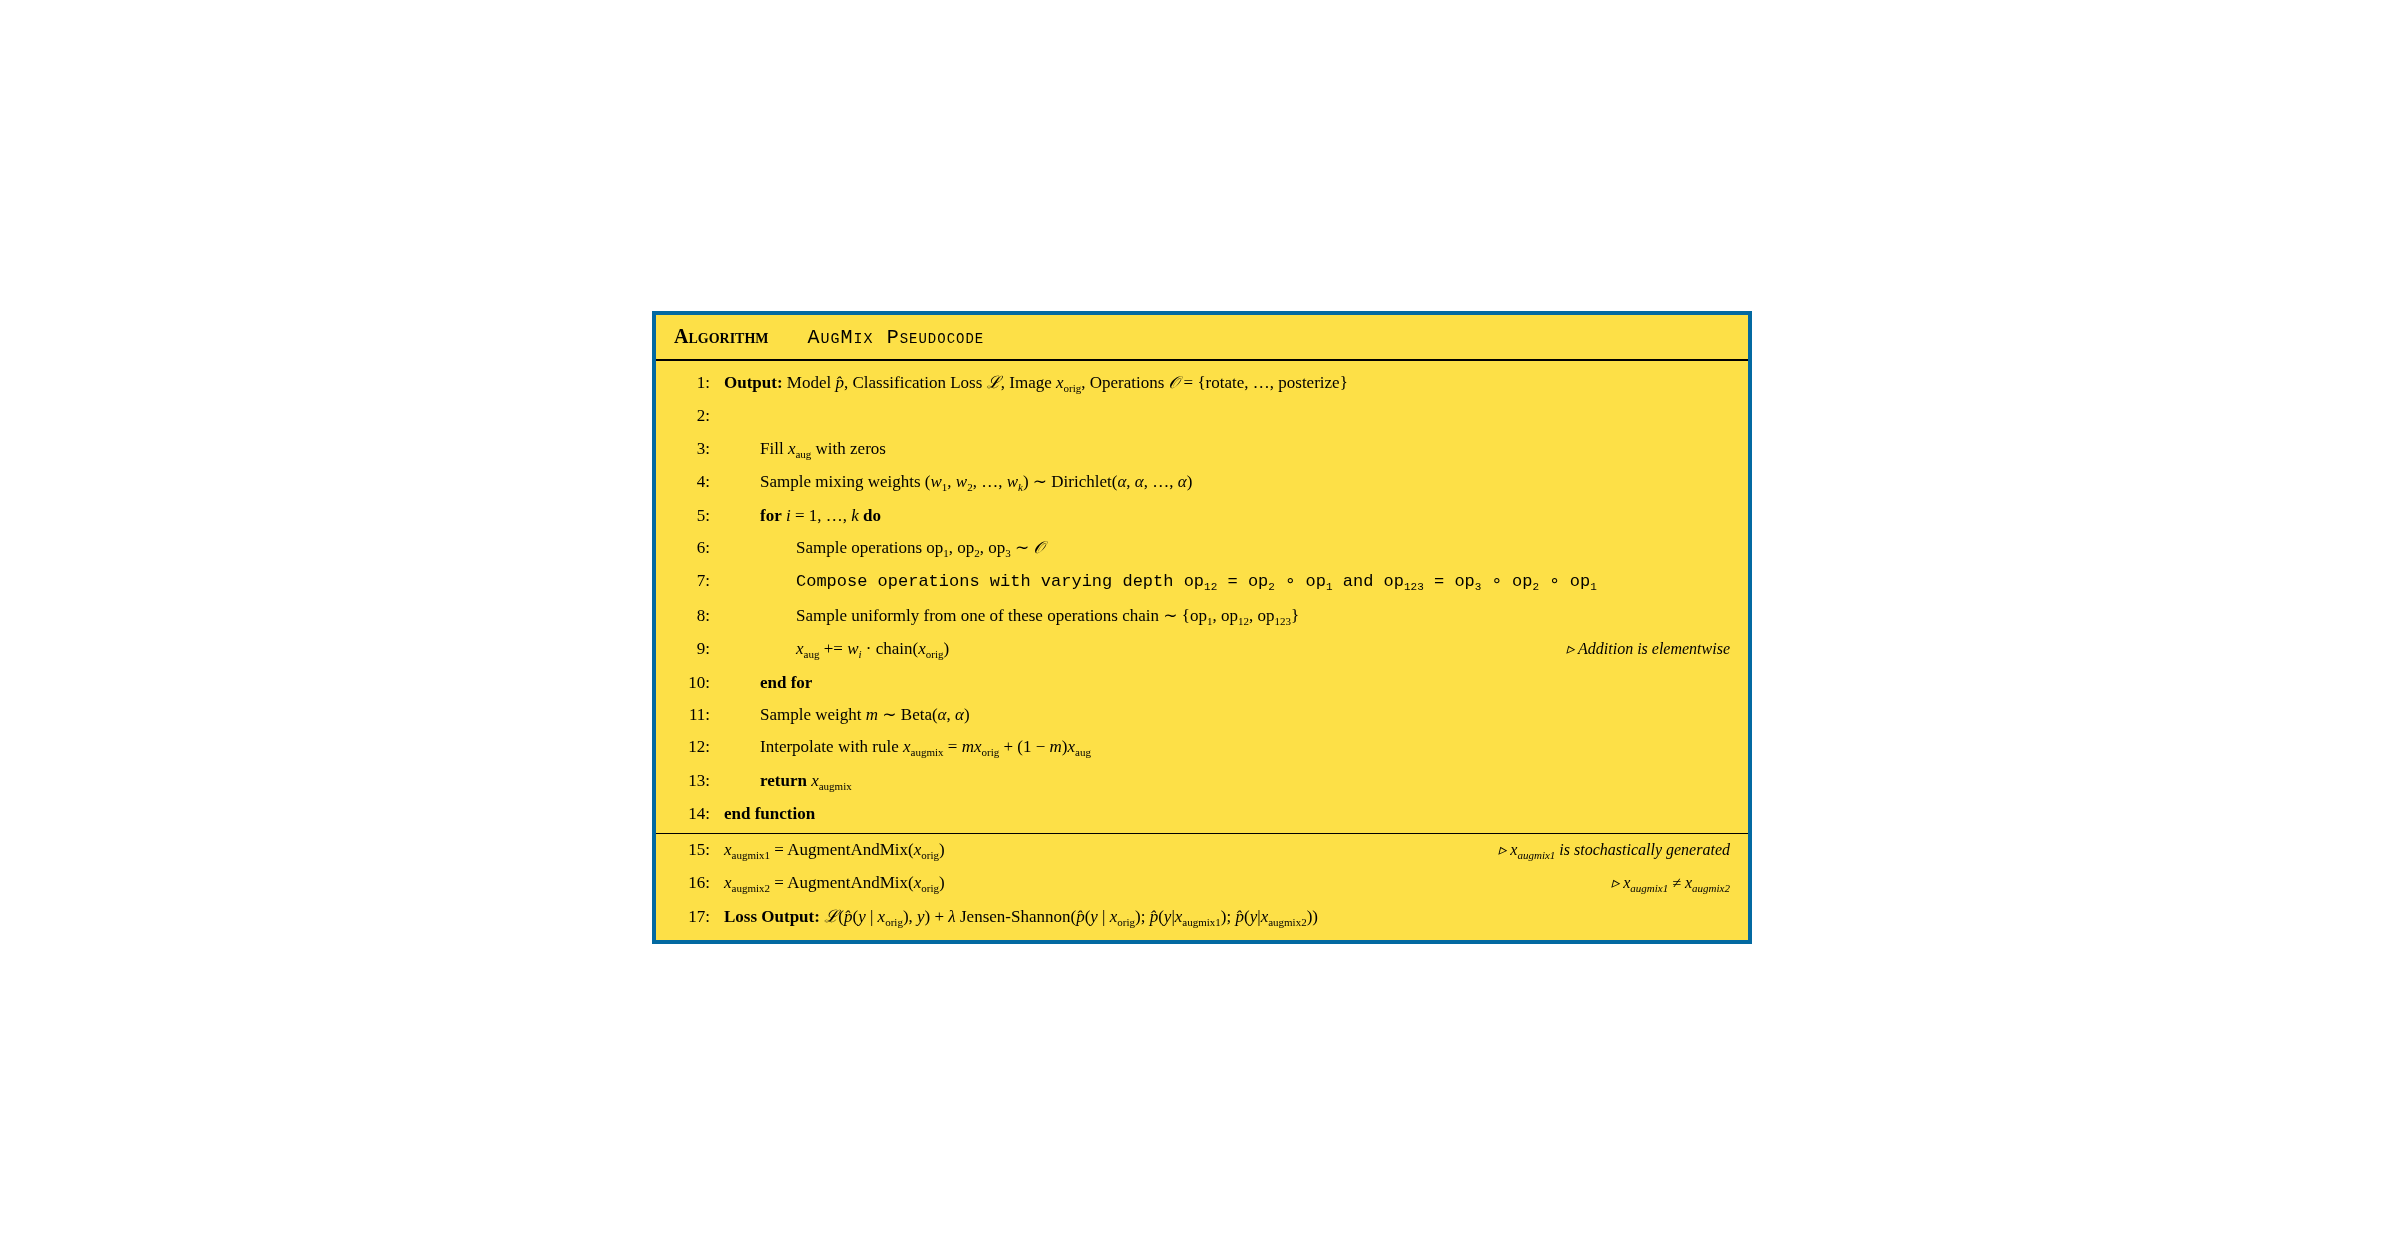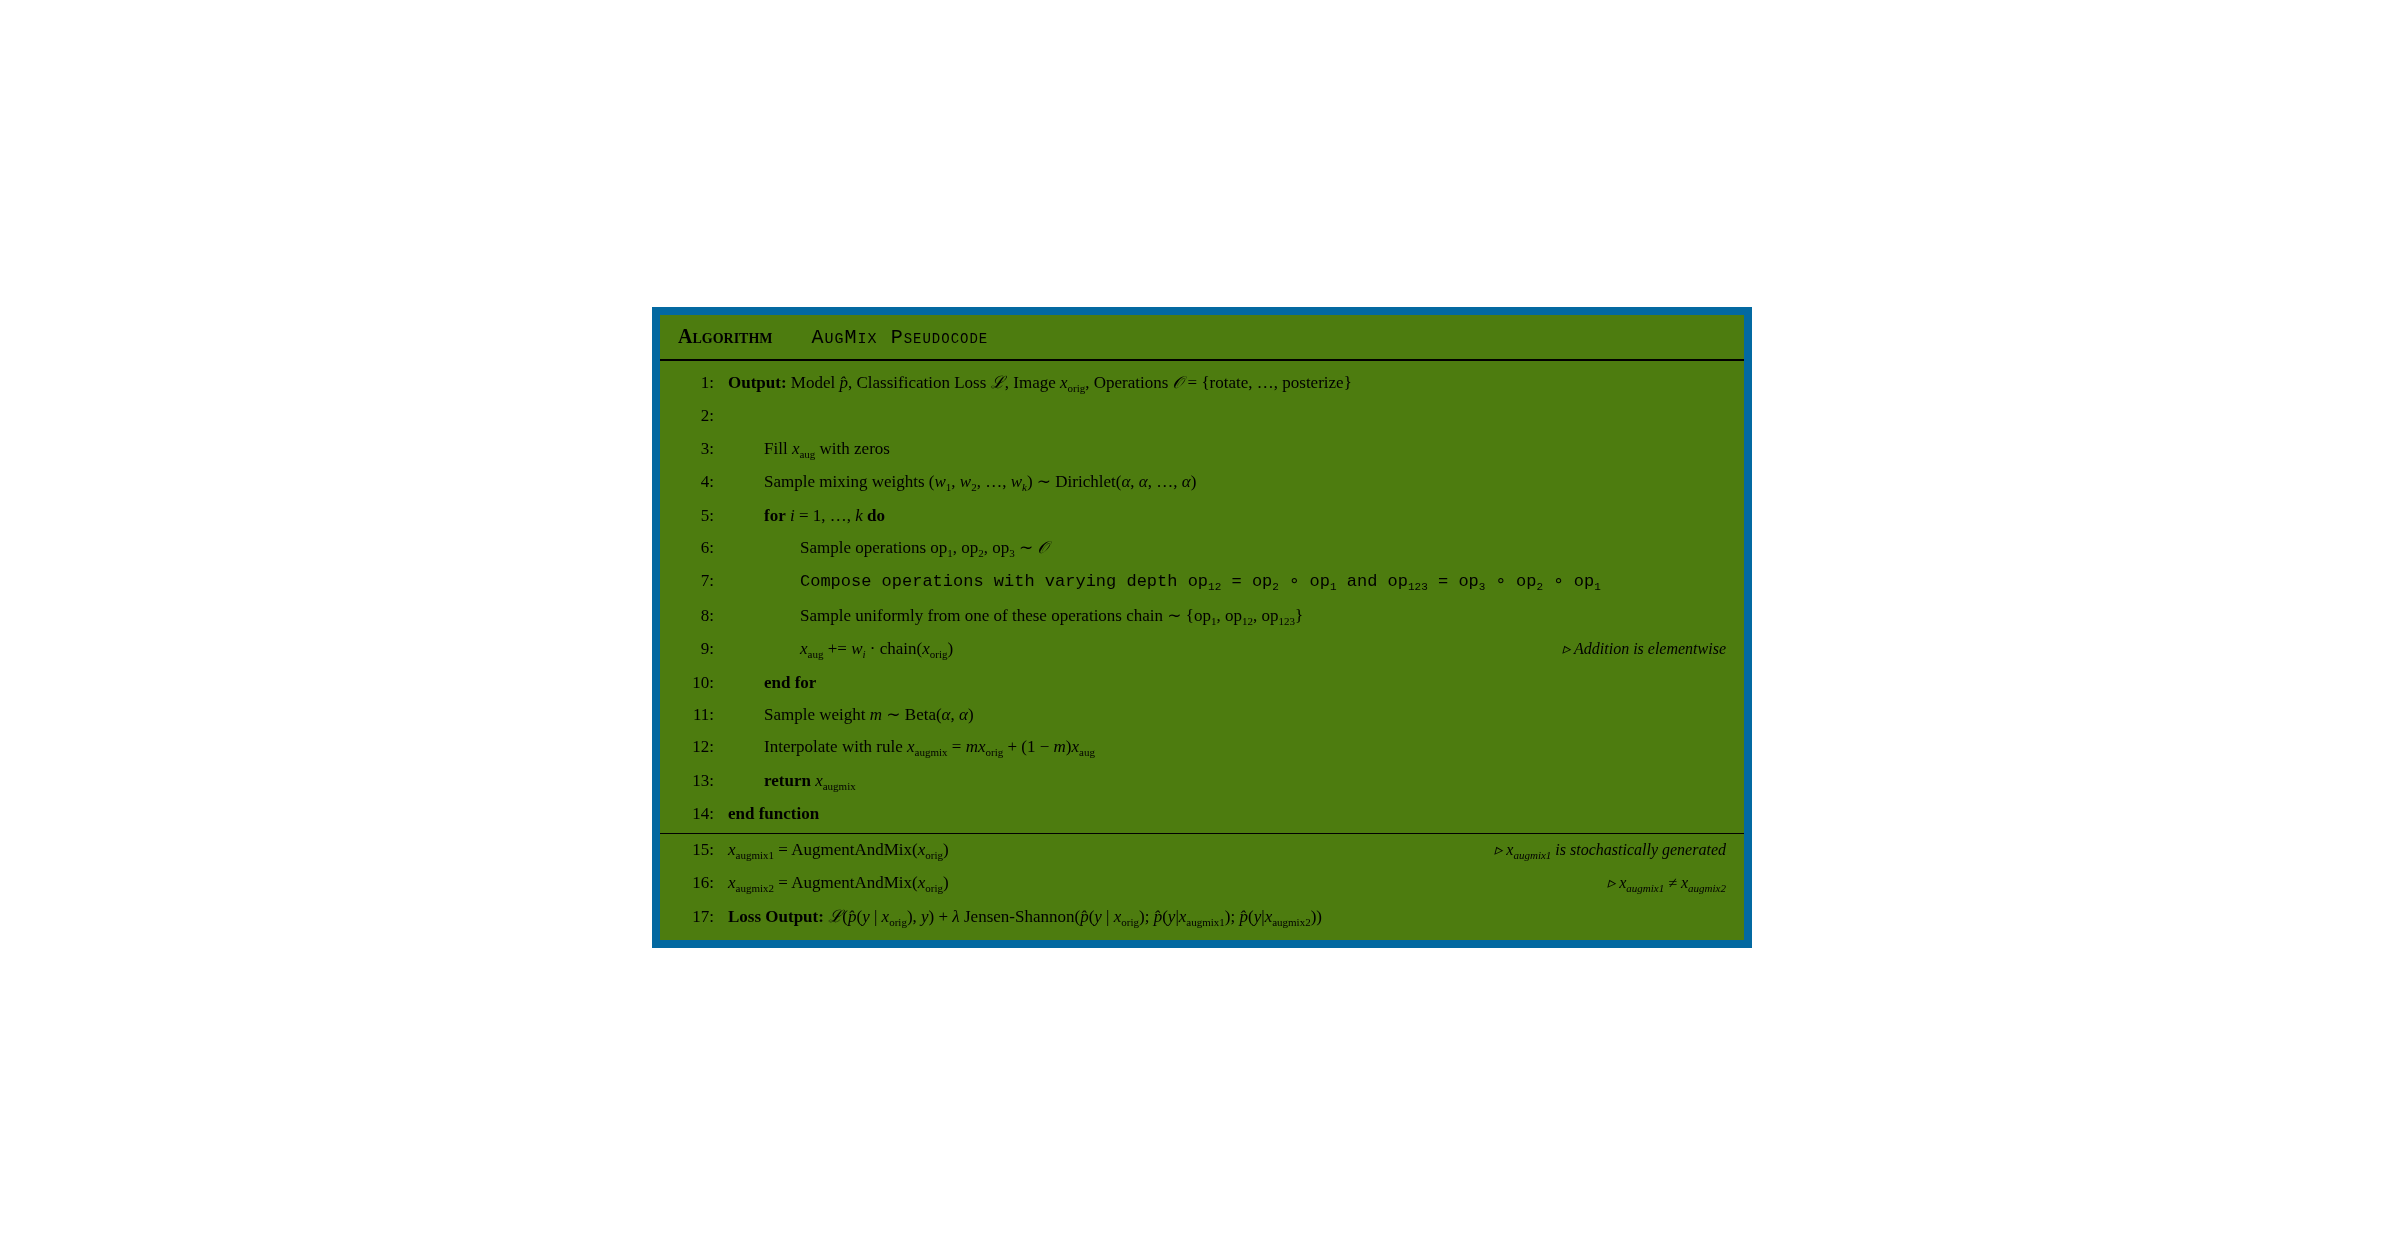--- a/index.html
+++ b/index.html
@@ -12,24 +12,24 @@
       background: #ffffff;
       font-family: 'Times New Roman', Times, serif;
       display: flex;
       justify-content: center;
       align-items: center;
       min-height: 100vh;
       padding: 20px;
     }
 
     .algorithm-box {
-      border: 8px solid #0369a1;
+      border: 4px solid #0369a1;
       max-width: 1100px;
       width: 100%;
-      background: #4d7c0f;
+      background: #fde047;
     }
 
     .algorithm-header {
       border-bottom: 2px solid #000;
       padding: 10px 18px;
       font-size: 20px;
     }
 
     .algorithm-header .algo-label {
       font-variant: small-caps;

